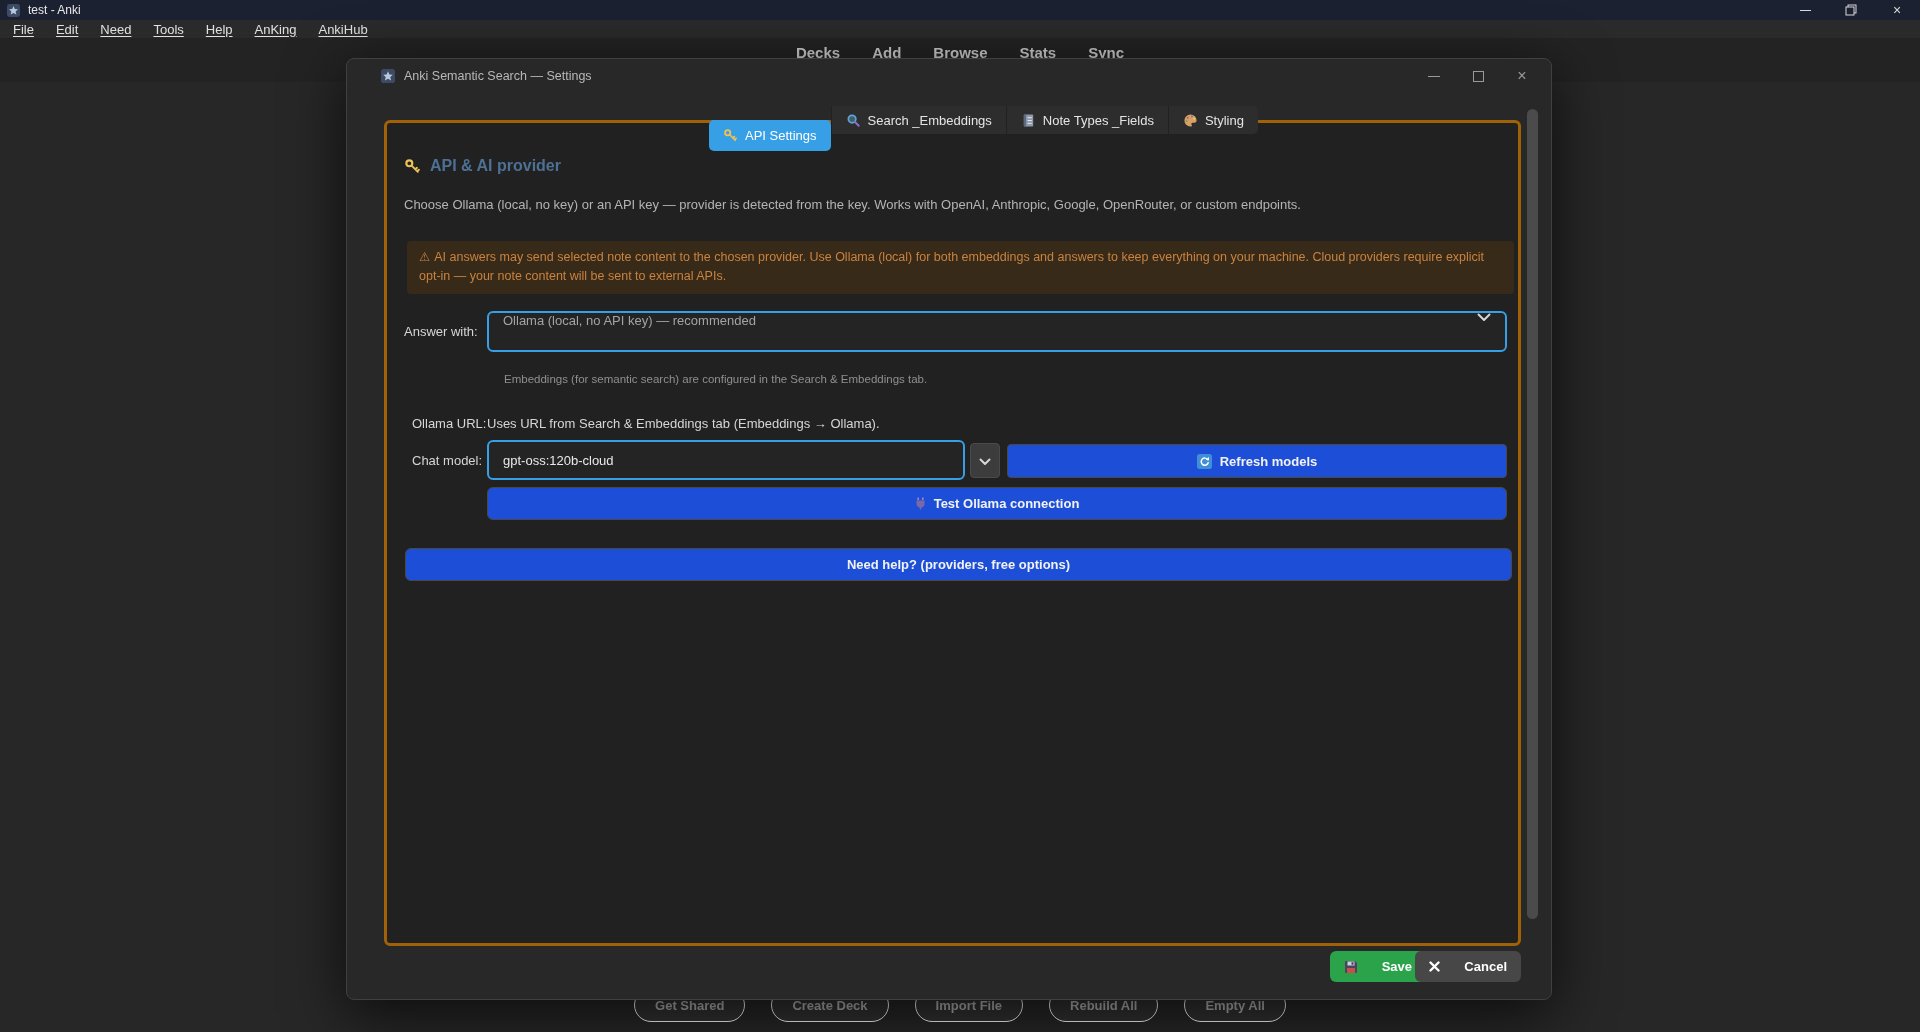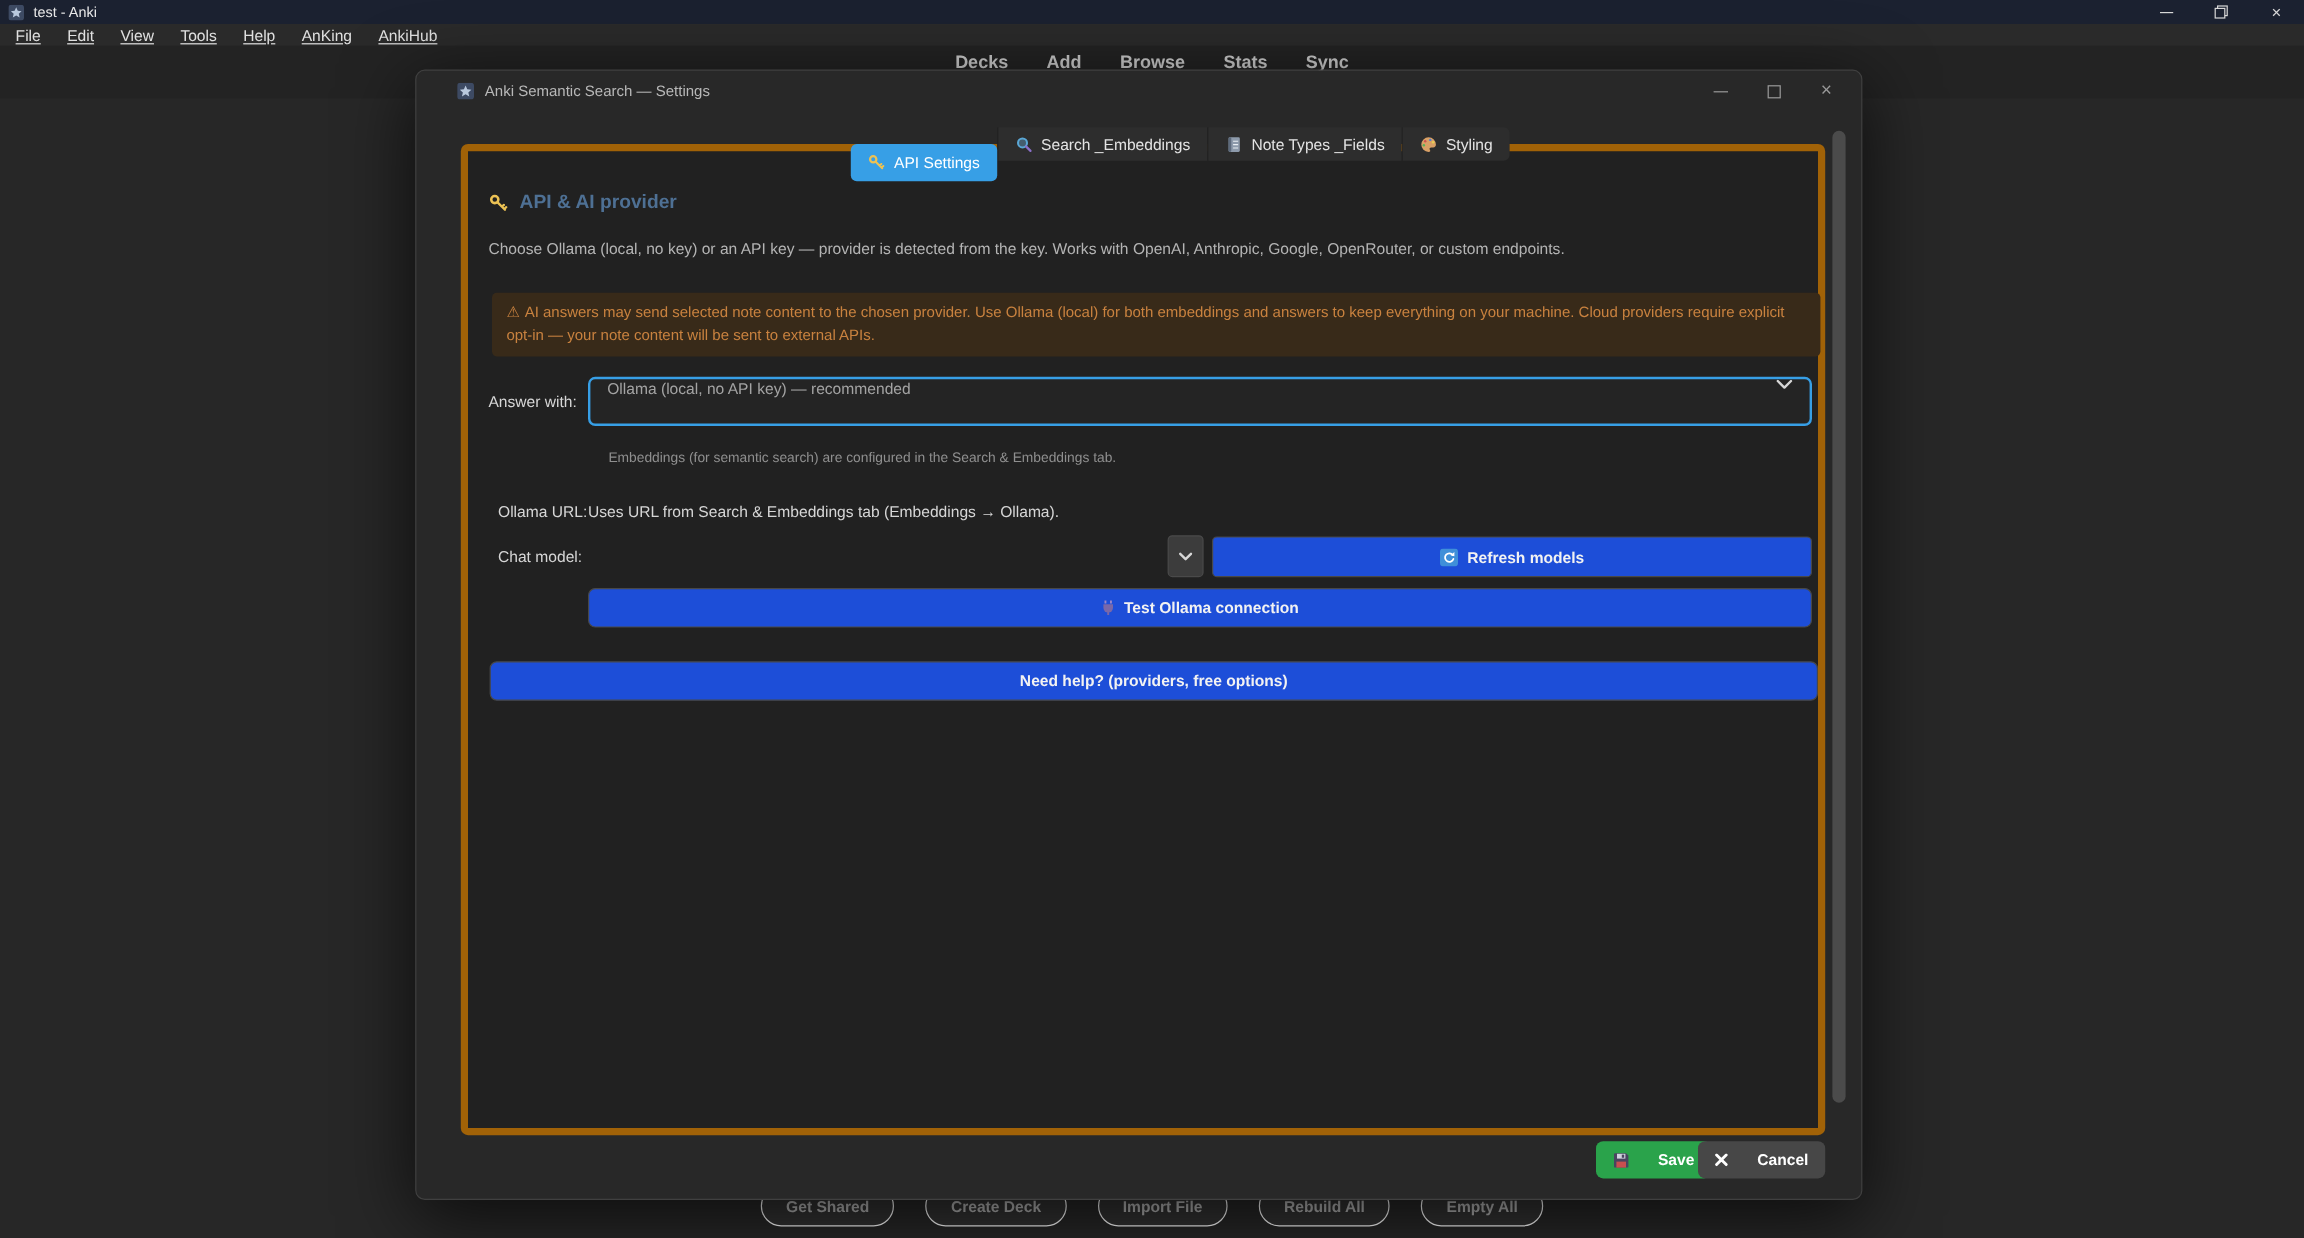--- a/index.html
+++ b/index.html
@@ -50,21 +50,21 @@
   .tabbar { position:absolute; left:362px; top:45px; height:30px; display:flex; align-items:flex-start; z-index:12; }
   .tab { height:28px; margin-top:2px; padding:0 14px; display:flex; align-items:center; gap:7px;
          background:#2d2d2d; color:#e4e4e4; font-size:13px; border-left:1px solid #212121; white-space:nowrap; }
   .tab:last-child { border-radius:0 5px 5px 0; }
   .tab.active { background:var(--accent,#379fe6); color:#fff; border-radius:5px; height:31px; margin-top:16px;
                 border-left:none; position:relative; z-index:2; }
   .tab .t-icon { display:inline-flex; width:15px; height:15px; }
 
   
   .panel { position:absolute; left:37px; top:61px; width:1137px; height:826px; background:#212121;
-           border:6px solid #a16207; border-radius:6px; }
+           border:3px solid #a16207; border-radius:6px; }
   .heading { position:absolute; left:17px; top:34px; display:flex; align-items:center; gap:9px;
              color:var(--heading,#4e7094); font-size:16px; font-weight:700; }
   .heading .h-icon { display:inline-flex; width:17px; height:17px; }
   .description { position:absolute; left:17px; top:74px; width:1100px; color:#b4b4b4; font-size:13px; }
   .warning-box { position:absolute; left:20px; top:118px; width:1107px; background:var(--warn-bg,#382a19);
                  border-radius:4px; padding:7px 12px; color:var(--warn-fg,#c9823f); font-size:12.5px;
                  line-height:1.55; }
   .warn-glyph { margin-right:4px; }
 
   .field-label { position:absolute; color:#d6d6d6; font-size:13px; }
@@ -120,21 +120,21 @@
             <rect x="1" y="3" width="8" height="8" fill="#1b2130" stroke="#d8d8d8"></rect>
           </svg>
       </span>
       <span class="win-btn close-glyph">×</span>
     </div>
   </div>
 
   <div class="menubar">
     <span class="menu-item">File</span>
     <span class="menu-item">Edit</span>
-    <span class="menu-item">View</span>
+    <span class="menu-item">Need</span>
     <span class="menu-item">Tools</span>
     <span class="menu-item">Help</span>
     <span class="menu-item">AnKing</span>
     <span class="menu-item">AnkiHub</span>
   </div>
 
   <div class="toolbar-strip"></div>
   <div class="top-nav">
     <span class="nav-item">Decks</span>
     <span class="nav-item">Add</span>
@@ -241,20 +241,23 @@
             </svg>
         </span>
       </div>
 
       <span class="muted-note">Embeddings (for semantic search) are configured in the Search &amp; Embeddings tab.</span>
 
       <span class="field-label" style="left:25px; top:293px;">Ollama URL:</span>
       <span class="field-label" style="left:100px; top:293px;">Uses URL from Search &amp; Embeddings tab (Embeddings → Ollama).</span>
 
       <span class="field-label" style="left:25px; top:330px;">Chat model:</span>
+      <div class="input-wrap">
+        <input type="text" value="gpt-oss:120b-cloud" style="">
+      </div>
       <div class="combo-drop">
         <span>
           <svg width="12" height="8" viewBox="0 0 12 8">
               <polyline points="1.5,1.5 6,6 10.5,1.5" fill="none" stroke="#d6d6d6" stroke-width="2" stroke-linecap="round" stroke-linejoin="round"></polyline>
             </svg>
         </span>
       </div>
       <div class="dlg-btn refresh-btn">
         <span class="b-icon">
           <svg width="15" height="15" viewBox="0 0 16 16">

